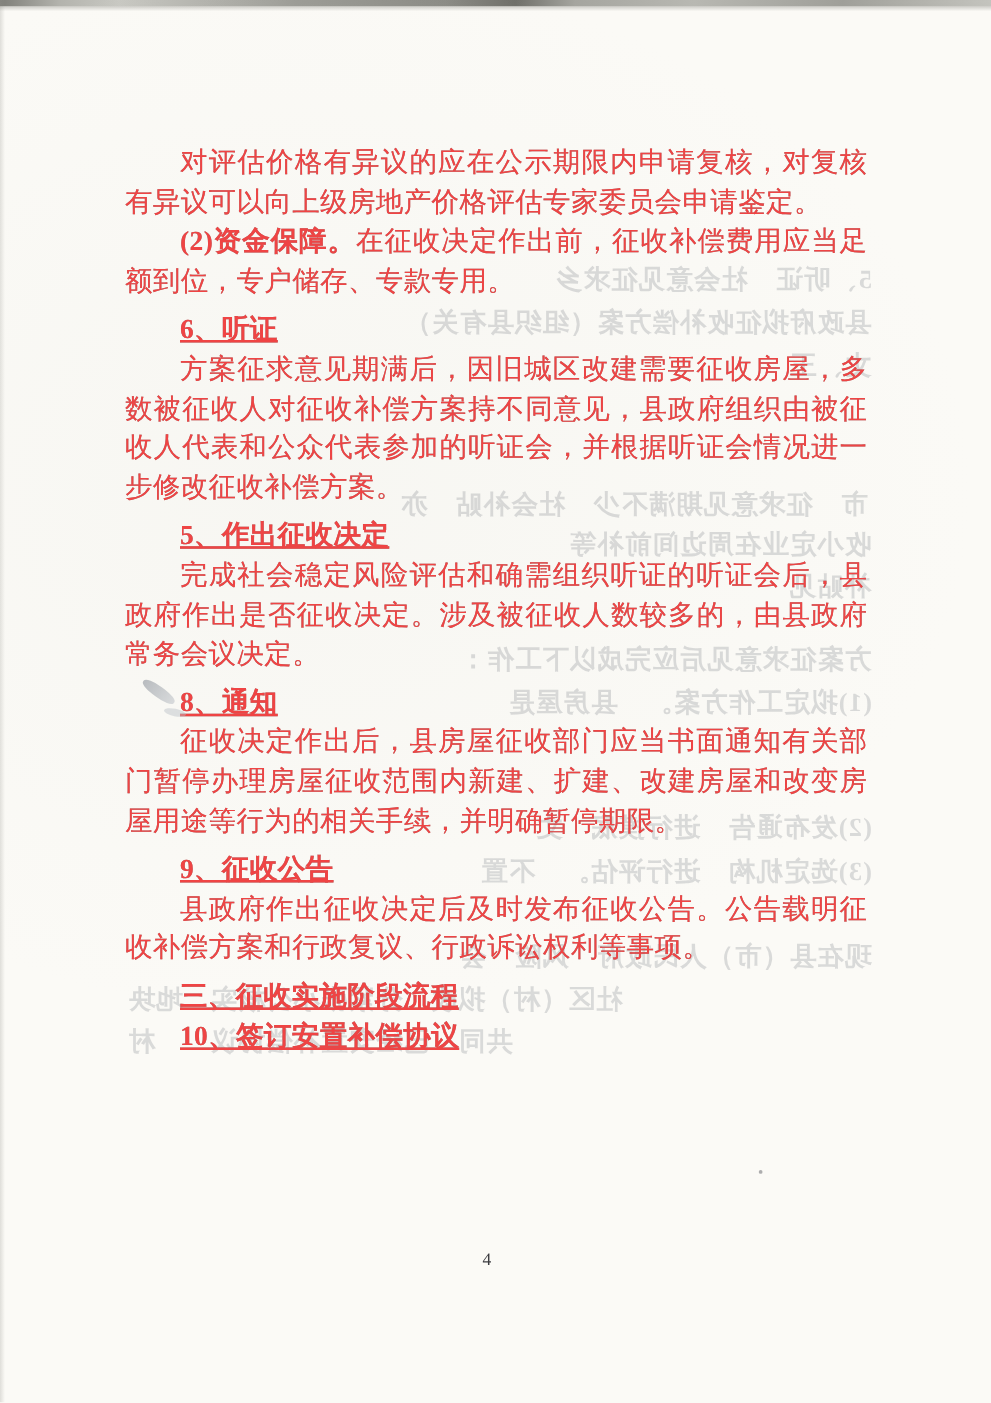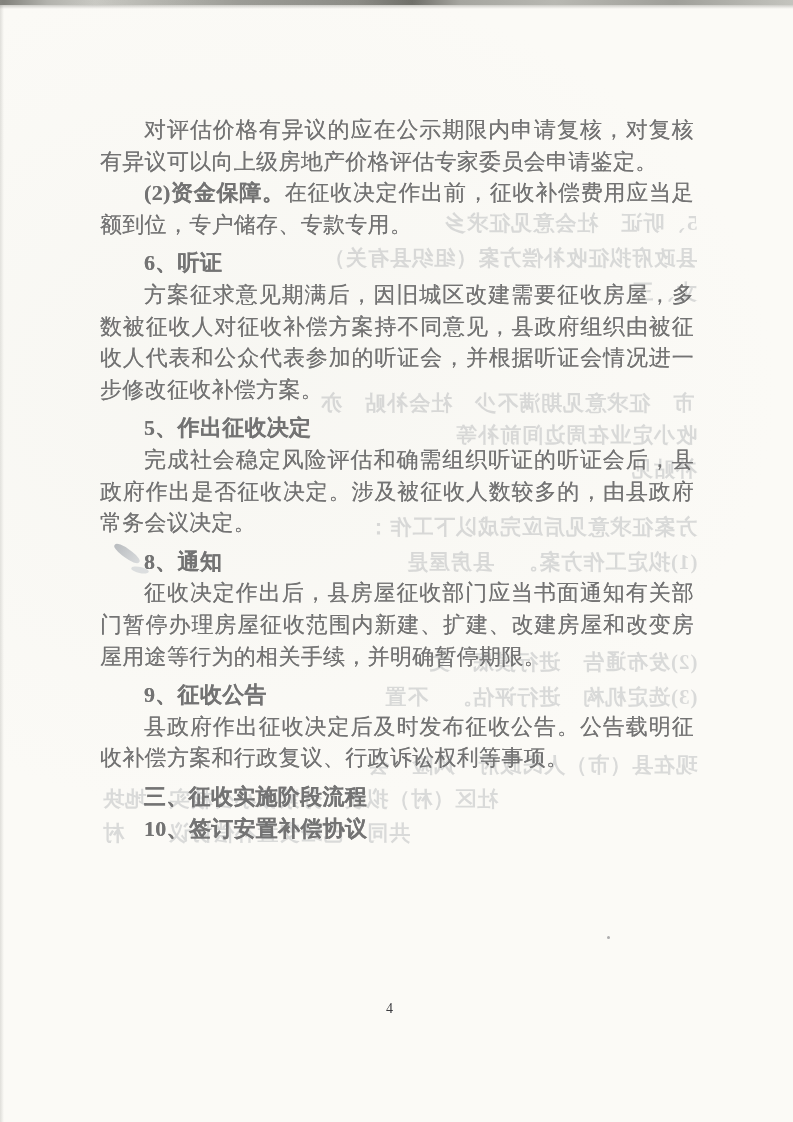--- a/index.html
+++ b/index.html
@@ -21,26 +21,26 @@
     position:absolute;top:0;left:0;width:4px;height:1122px;
     background:linear-gradient(90deg,rgba(150,150,144,.28),rgba(150,150,144,0));
   }
   .paper-sheen{
     position:absolute;inset:0;pointer-events:none;
     background:radial-gradient(ellipse 900px 700px at 30% 35%,rgba(240,240,235,.35),rgba(255,255,255,0) 60%);
   }
   
   .content{
     position:absolute;left:100px;top:114px;width:594px;
-    font-size:22px;line-height:31.6px;color:#737373;
+    font-size:22px;line-height:31.6px;color:#ef4444;
     text-align:justify;letter-spacing:.3px;
     text-shadow:0 0 .4px rgba(47,47,51,.55);
   }
   .content p{margin:0;text-indent:2em;}
-  .head{margin:7px 0 0 0;text-indent:2em;font-weight:bold;}
+  .head{margin:7px 0 0 0;text-indent:2em;font-weight:bold;text-decoration:underline;}
   .head + .head{margin-top:1px;}
   .lead{font-weight:bold;}
   
   .ghost{
     position:absolute;transform:scaleX(-1);opacity:.17;color:#39404e;
     font-size:21px;line-height:22px;white-space:nowrap;
     filter:blur(.5px);font-weight:bold;letter-spacing:1px;
   }
   
   .pen-mark{

